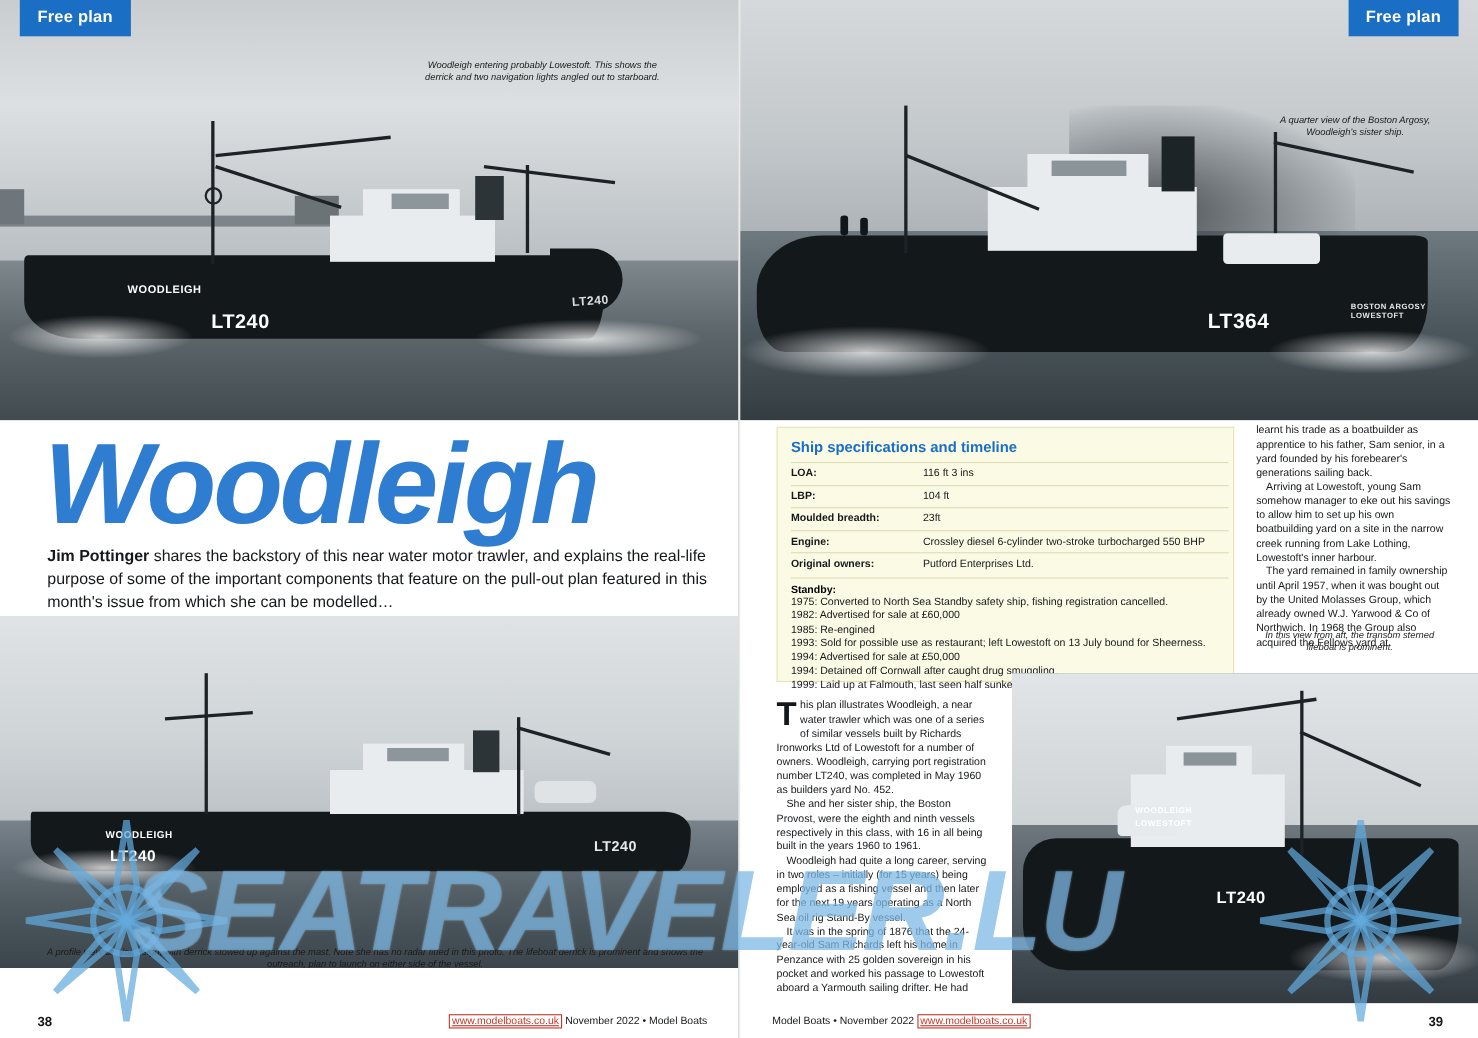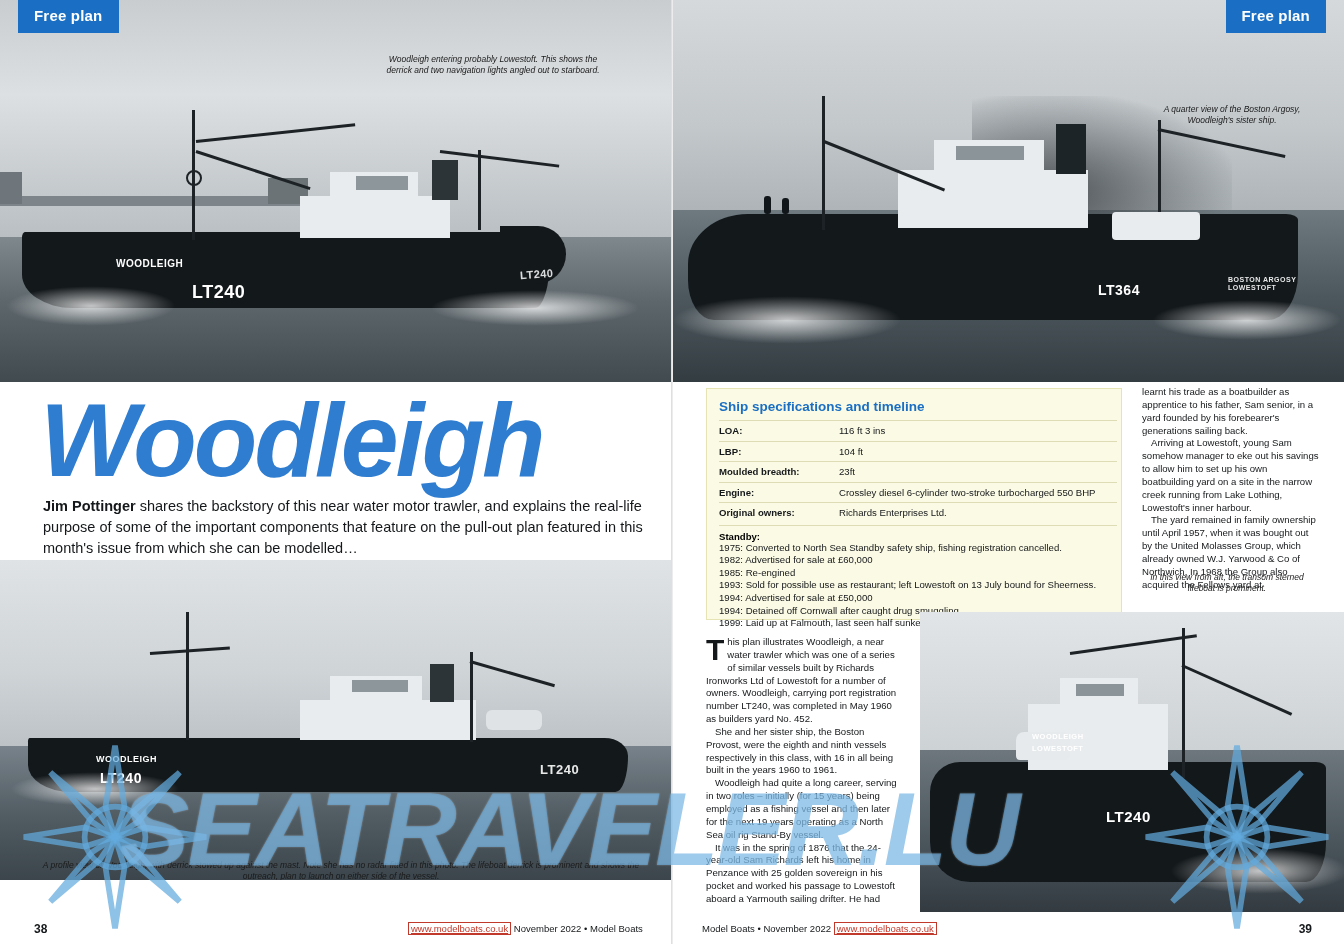--- a/index.html
+++ b/index.html
@@ -294,21 +294,21 @@
       <div class="boom" style="left:152px;top:140px;width:130px;transform:rotate(22deg);"></div>
       <div class="mast" style="left:486px;top:120px;height:110px;"></div>
       <div class="boom" style="left:486px;top:128px;width:130px;transform:rotate(12deg);"></div>
       <div class="superstructure" style="left:440px;top:212px;width:88px;height:28px;border-radius:4px;"></div>
 
       <div class="dark-block" style="left:92px;top:196px;width:7px;height:18px;background:#11161a;border-radius:3px;"></div>
       <div class="dark-block" style="left:110px;top:198px;width:7px;height:16px;background:#11161a;border-radius:3px;"></div>
       <div class="wake" style="left:0;top:296px;width:230px;height:48px;"></div>
       <div class="wake" style="left:480px;top:300px;width:190px;height:40px;"></div>
 
-      <div class="hullname" style="left:426px;top:282px;font-size:14px;">LT364</div>
+      <div class="hullname" style="left:426px;top:282px;font-size:19px;">LT364</div>
       <div class="hullname" style="left:556px;top:276px;font-size:7px;width:70px;line-height:1.15;opacity:.9;">BOSTON ARGOSY LOWESTOFT</div>
 
       <div class="caption on-photo-dark" style="left:470px;top:104px;width:180px;">A quarter view of the Boston Argosy, Woodleigh's sister ship.</div>
     </div>
 
     <div id="spec-box">
       <div id="spec-title">Ship specifications and timeline</div>
 
       <div class="spec-row">
         <div class="spec-label">LOA:</div>
@@ -321,21 +321,21 @@
       <div class="spec-row">
         <div class="spec-label">Moulded breadth:</div>
         <div class="spec-value">23ft</div>
       </div>
       <div class="spec-row">
         <div class="spec-label">Engine:</div>
         <div class="spec-value">Crossley diesel 6-cylinder two-stroke turbocharged 550 BHP</div>
       </div>
       <div class="spec-row">
         <div class="spec-label">Original owners:</div>
-        <div class="spec-value">Richards Enterprises Ltd.</div>
+        <div class="spec-value">Putford Enterprises Ltd.</div>
       </div>
 
       <div id="timeline-head">Standby:</div>
       <div class="timeline-item">1975: Converted to North Sea Standby safety ship, fishing registration cancelled.</div>
       <div class="timeline-item">1982: Advertised for sale at £60,000</div>
       <div class="timeline-item">1985: Re-engined</div>
       <div class="timeline-item">1993: Sold for possible use as restaurant; left Lowestoft on 13 July bound for Sheerness.</div>
       <div class="timeline-item">1994: Advertised for sale at £50,000</div>
       <div class="timeline-item">1994: Detained off Cornwall after caught drug smuggling.</div>
       <div class="timeline-item">1999: Laid up at Falmouth, last seen half sunken and subsequently broken up.</div>

